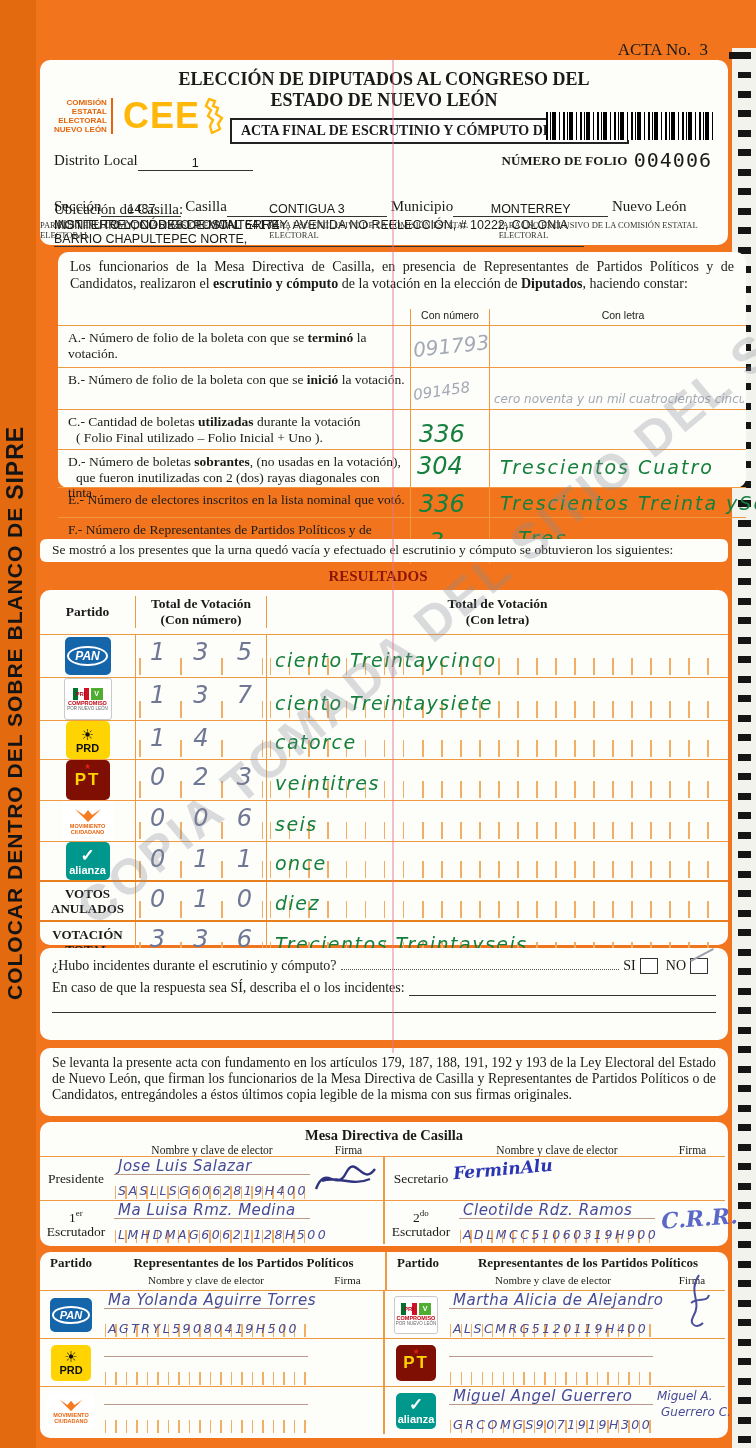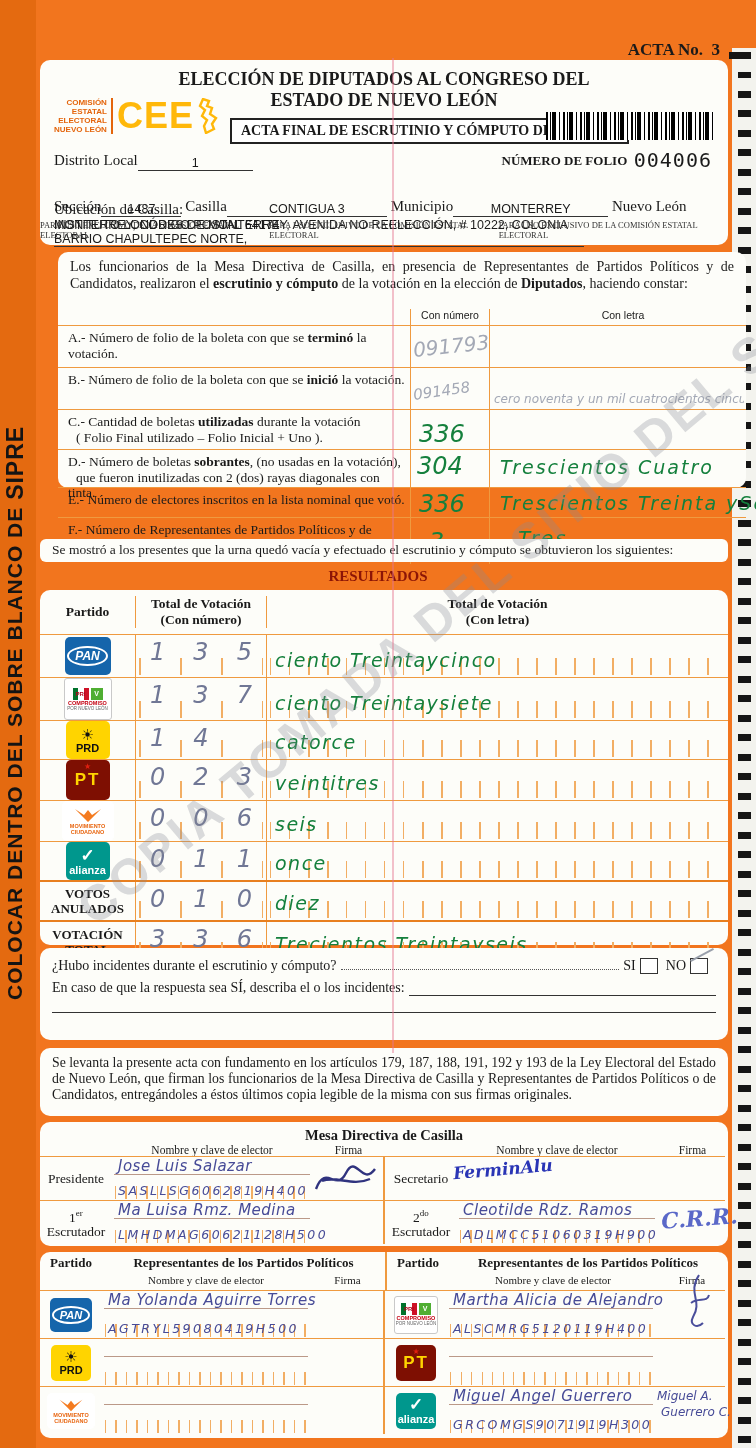--- a/index.html
+++ b/index.html
@@ -14,30 +14,30 @@
   .punch-strip{position:absolute;right:0;top:48px;width:24px;bottom:0;background:#f3f3ee;}
   .punch-inner{margin:4px auto 0;width:13px;height:100%;
                background:repeating-linear-gradient(180deg,#151515 0 7px,transparent 7px 19.5px);}
   .punch-extra{position:absolute;right:18px;top:52px;width:9px;height:7px;background:#151515;}
   .fold-line{position:absolute;left:392px;top:58px;height:995px;width:2px;
              background:rgba(228,118,145,.45);z-index:30;pointer-events:none;}
   .watermark{position:absolute;left:66px;top:892px;transform:rotate(-40deg);transform-origin:0 0;
              font-family:"Liberation Sans",sans-serif;font-weight:bold;font-size:50px;
              letter-spacing:3px;color:rgba(135,138,150,.30);white-space:nowrap;z-index:25;
              pointer-events:none;}
-  .acta-no{position:absolute;right:36px;top:40px;font-weight:bold;font-size:17px;z-index:5;}
+  .acta-no{position:absolute;right:48px;top:40px;font-weight:normal;font-size:17px;z-index:5;}
   .card{position:absolute;left:40px;width:688px;background:#fdfdf9;border-radius:10px;z-index:2;}
   
   .title{ text-align:center;font-weight:bold;font-size:18px;line-height:21px;padding-top:9px;}
   .logo-block{position:absolute;left:14px;top:38px;display:flex;align-items:center;}
   .logo-org{font-family:"Liberation Sans",sans-serif;font-weight:bold;font-size:8px;
             color:#e4650c;text-align:right;line-height:9px;padding-right:4px;
             border-right:2px solid #e4650c;}
   .logo-cee{font-family:"Liberation Sans",sans-serif;font-weight:bold;font-size:36px;
-            color:#ffb80a;letter-spacing:1px;margin-left:4px;line-height:34px;}
+            color:#ffb80a;letter-spacing:1px;margin-left:10px;line-height:34px;}
   .subtitle-box{position:absolute;left:190px;top:58px;border:2px solid #222;padding:3px 9px;
                 font-weight:bold;font-size:14px;background:#fff;}
   .barcode-top{position:absolute;right:14px;top:52px;width:168px;height:28px;
      background:repeating-linear-gradient(90deg,#000 0 2px,#fff 2px 4px,#000 4px 5px,#fff 5px 6px,
      #000 6px 10px,#fff 10px 13px,#000 13px 14px,#fff 14px 17px);}
   .folio-row{position:absolute;right:16px;top:88px;font-size:13px;font-weight:bold;}
   .folio-val{font-family:"DejaVu Sans Mono",monospace;font-weight:normal;font-size:20px;
              letter-spacing:1px;vertical-align:-2px;}
   .fieldline{position:absolute;left:14px;right:14px;font-size:15px;}
   .u{display:inline-block;border-bottom:1.2px solid #333;text-align:center;

